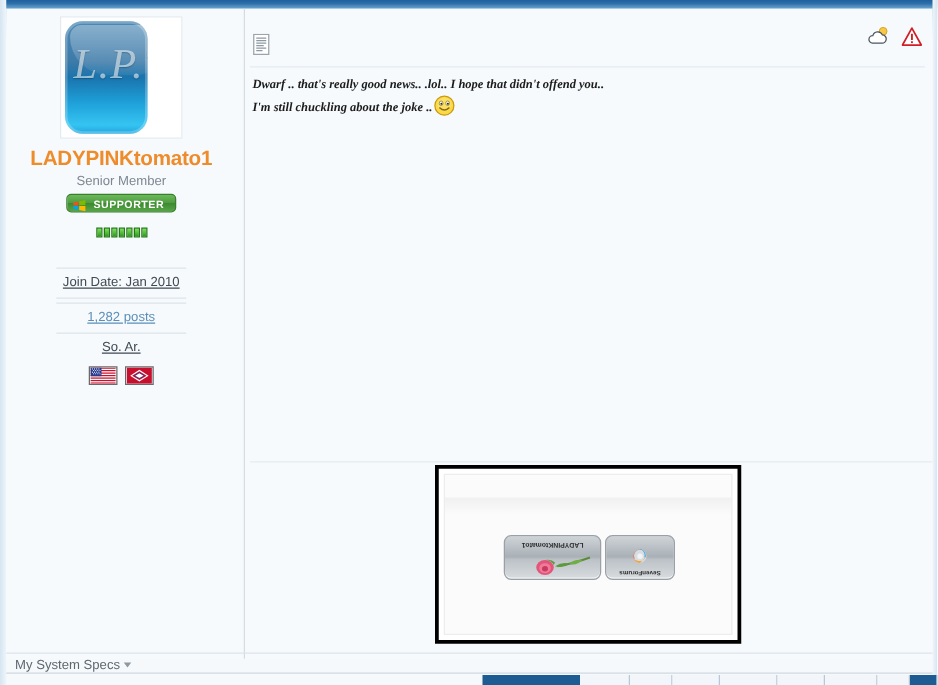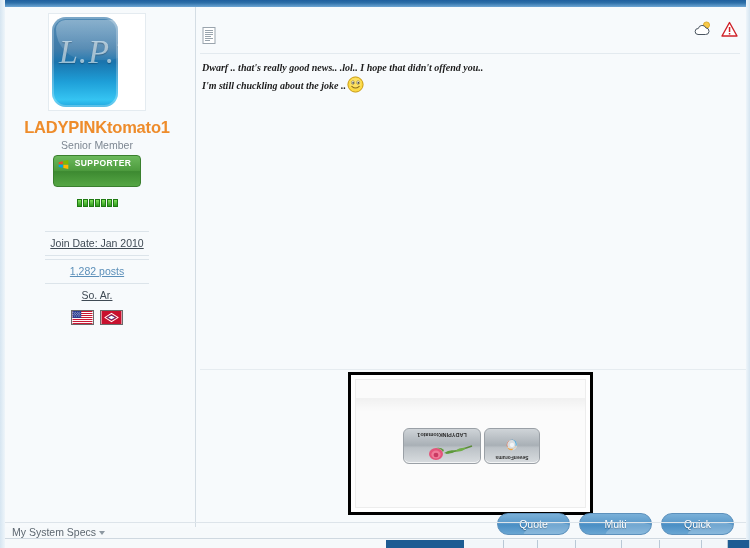--- a/index.html
+++ b/index.html
@@ -107,21 +107,21 @@
     letter-spacing: -0.2px;
   }
   .usertitle {
     margin-top: 2px;
     font-size: 10.5px;
     color: #7d8792;
   }
 
   .supporter {
     margin: 4px auto 0 auto;
-    width: 88px; height: 32px;
+    width: 88px; height: 15px;
     border-radius: 4px;
     background: linear-gradient(to bottom, #6cb95c 0%, #4e9c3f 48%, #3d8a31 52%, #55a644 100%);
     border: 1px solid #3a7f2e;
     color: #ffffff;
     font-size: 8.5px;
     font-weight: bold;
     letter-spacing: 0.4px;
     line-height: 15px;
     position: relative;
     text-indent: 12px;
@@ -515,25 +515,20 @@
               </svg>
               <div class="tb-label">LADYPINKtomato1</div>
             </div>
 
           </div>
         </div>
       </div>
 
     </div>
 
-    <div class="actions">
-      <div class="act-btn">Quote</div>
-      <div class="act-btn">Multi</div>
-      <div class="act-btn">Quick</div>
-    </div>
 
   </div>
 
   <div class="footer-rule"></div>
   <div class="sysspecs">
     <span>My System Specs</span><span class="caret"></span>
   </div>
   <div class="footer-rule2"></div>
 
   <div class="taskbar">

